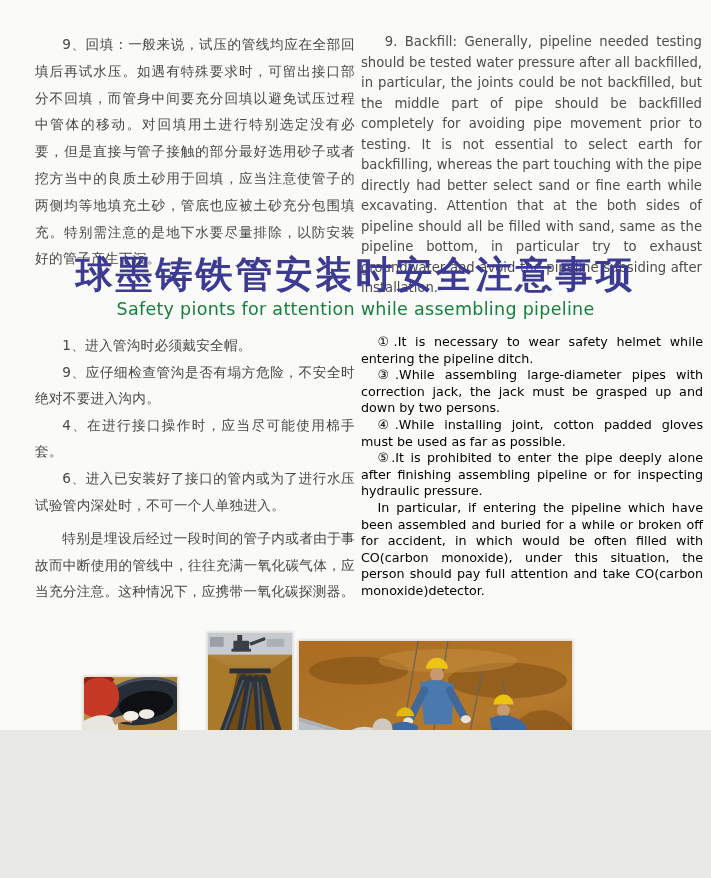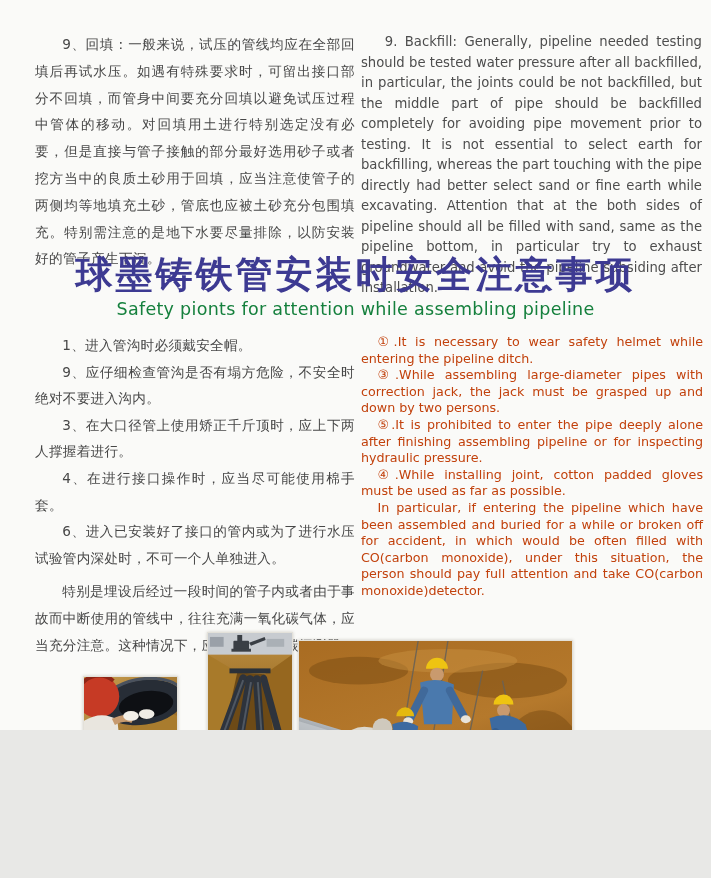--- a/index.html
+++ b/index.html
@@ -40,21 +40,21 @@
   
   .zh-list { position:absolute; left:35px; top:332px; width:320px; }
   .zh-list p {
     font-size:13.6px; line-height:26.6px; color:#474747;
     text-align:justify; text-indent:2em; letter-spacing:0.3px;
   }
   .zh-list .note { margin-top:7px; }
 
   .en-list { position:absolute; left:361px; top:334px; width:342px; }
   .en-list p {
-    font-size:12.7px; line-height:16.6px; color:#c2410c;
+    font-size:12.7px; line-height:16.6px; color:#000000;
     text-align:justify; text-indent:1.3em;
   }
 
   
   .photo {
     position:absolute; overflow:hidden;
     border:1px solid #e3e1da;
     box-shadow:0 0 3px rgba(90,80,60,0.25);
     background:#b2judge;
   }
@@ -75,31 +75,30 @@
   <p class="col-para en-para9">9. Backfill: Generally, pipeline needed testing should be tested water pressure after all backfilled, in particular, the joints could be not backfilled, but the middle part of pipe should be backfilled completely for avoiding pipe movement prior to testing. It is not essential to select earth for backfilling, whereas the part touching with the pipe directly had better select sand or fine earth while excavating. Attention that at the both sides of pipeline should all be filled with sand, same as the pipeline bottom, in particular try to exhaust groundwater and avoid the pipeline subsiding after installation.</p>
 
   <div class="title-block">
     <div class="zh-title">球墨铸铁管安装时安全注意事项</div>
     <div class="en-subtitle">Safety pionts for attention while assembling pipeline</div>
   </div>
 
   <div class="zh-list">
     <p>1、进入管沟时必须戴安全帽。</p>
     <p>9、应仔细检查管沟是否有塌方危险，不安全时绝对不要进入沟内。</p>
-    <p>3、在大口径管上使用矫正千斤顶时，应上下两人撑握着进行。</p>
     <p>4、在进行接口操作时，应当尽可能使用棉手套。</p>
     <p>6、进入已安装好了接口的管内或为了进行水压试验管内深处时，不可一个人单独进入。</p>
     <p class="note">特别是埋设后经过一段时间的管子内或者由于事故而中断使用的管线中，往往充满一氧化碳气体，应当充分注意。这种情况下，应携带一氧化碳探测器。</p>
   </div>
 
   <div class="en-list">
     <p>①.It is necessary to wear safety helmet while entering the pipeline ditch.</p>
     <p>③.While assembling large-diameter pipes with correction jack, the jack must be grasped up and down by two persons.</p>
+    <p>④.While installing joint, cotton padded gloves must be used as far as possible.</p>
     <p>⑤.It is prohibited to enter the pipe deeply alone after finishing assembling pipeline or  for inspecting hydraulic pressure.</p>
-    <p>④.While installing joint, cotton padded gloves must be used as far as possible.</p>
     <p>In particular, if entering the pipeline which have been assembled and buried for a while or broken off for accident, in which would be often filled with CO(carbon monoxide), under this situation, the person should pay full  attention and take CO(carbon monoxide)detector.</p>
   </div>
 
   <div class="photo photo1">
     <svg viewBox="0 0 95 79" preserveAspectRatio="none">
       <defs>
         <linearGradient id="g1" x1="0" y1="0" x2="1" y2="1">
           <stop offset="0" stop-color="#caa050"></stop>
             <stop offset="1" stop-color="#8a5c1e"></stop>
         </linearGradient>

